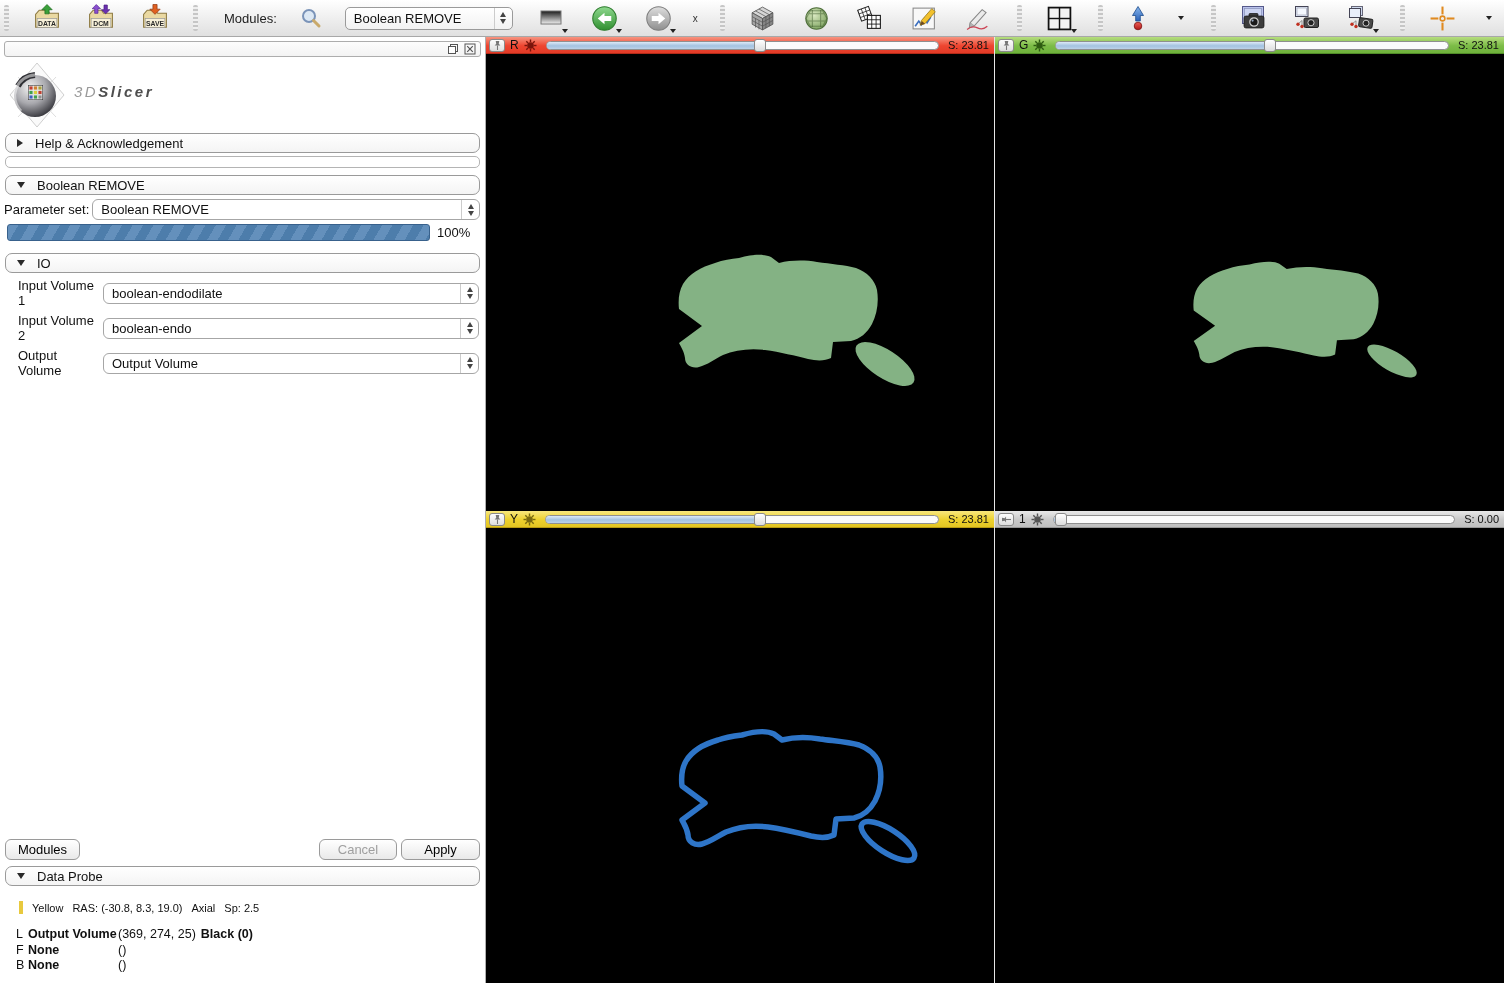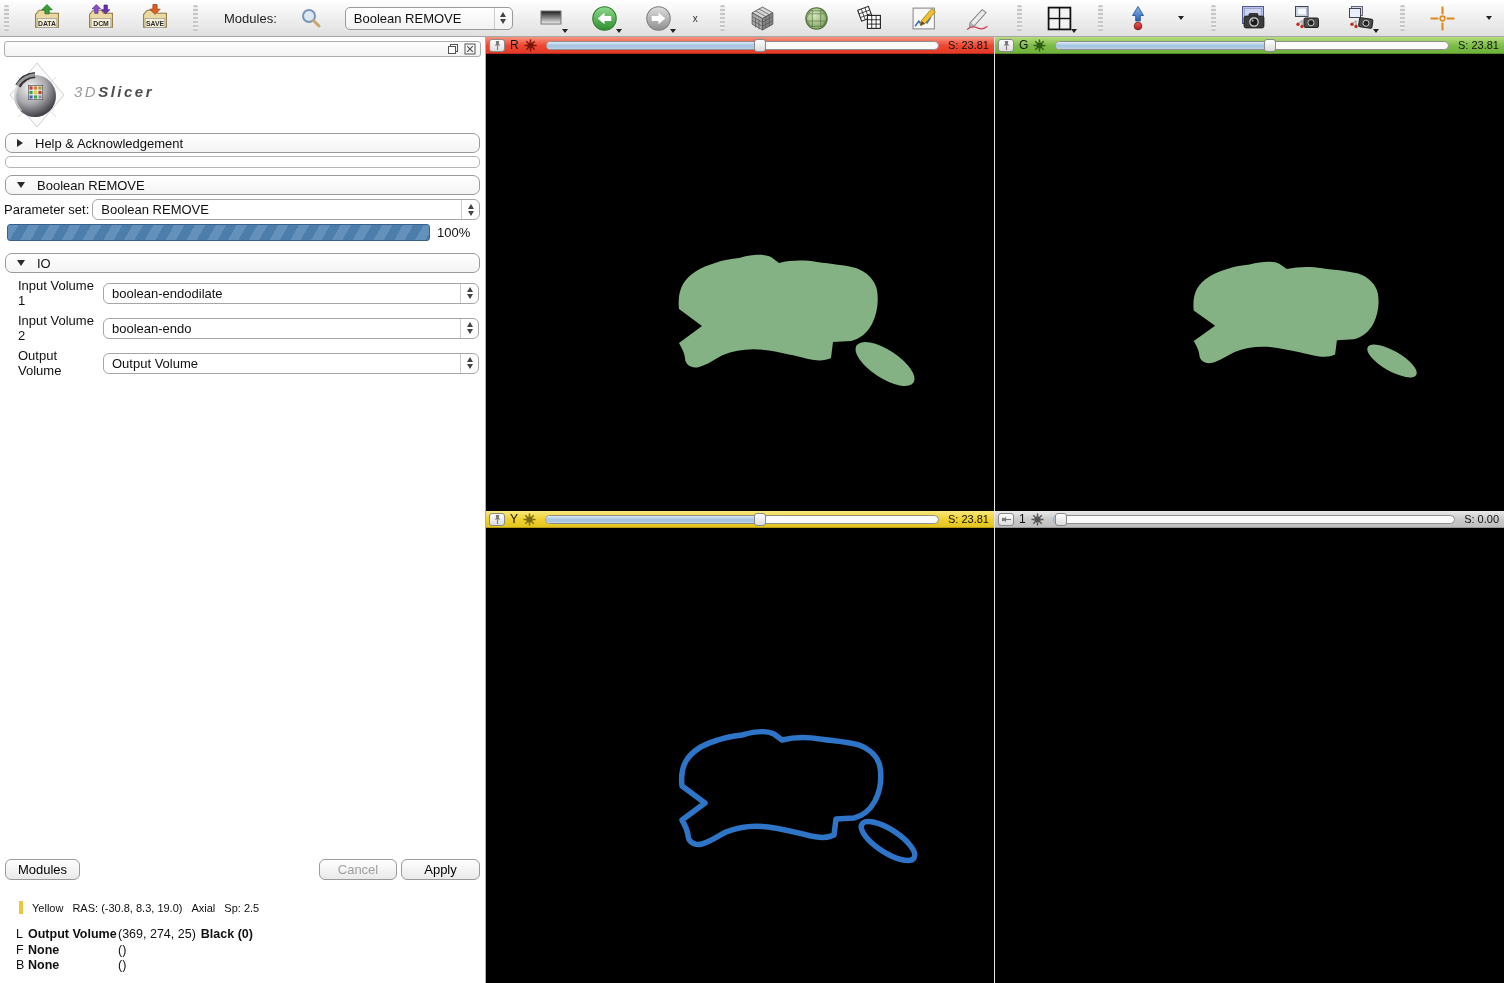--- a/index.html
+++ b/index.html
@@ -447,20 +447,24 @@
     </div>
 
     <div class="panel-spacer"></div>
 
     <div class="btn-row">
       <button class="pbtn btn-default">Modules</button>
       <button class="pbtn btn-cancel">Cancel</button>
       <button class="pbtn btn-apply">Apply</button>
     </div>
 
+    <div class="sec-btn">
+      <span class="tri-down"></span>
+      <span>Data Probe</span>
+    </div>
 
     <div class="probe-head">
       <span class="probe-swatch" style="background: rgb(232, 201, 62);"></span>
       <span>Yellow</span>
       <span>RAS: (-30.8, 8.3, 19.0)</span>
       <span>Axial</span>
       <span>Sp: 2.5</span>
     </div>
 
     <div class="probe-rows">

